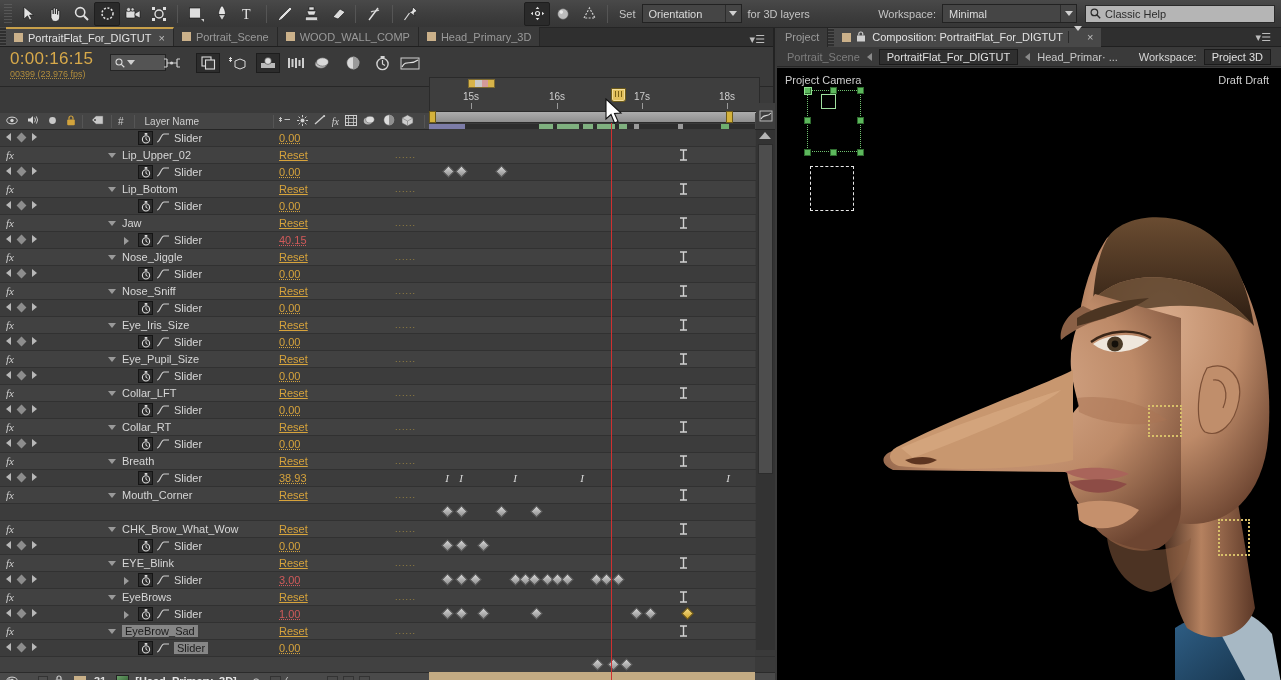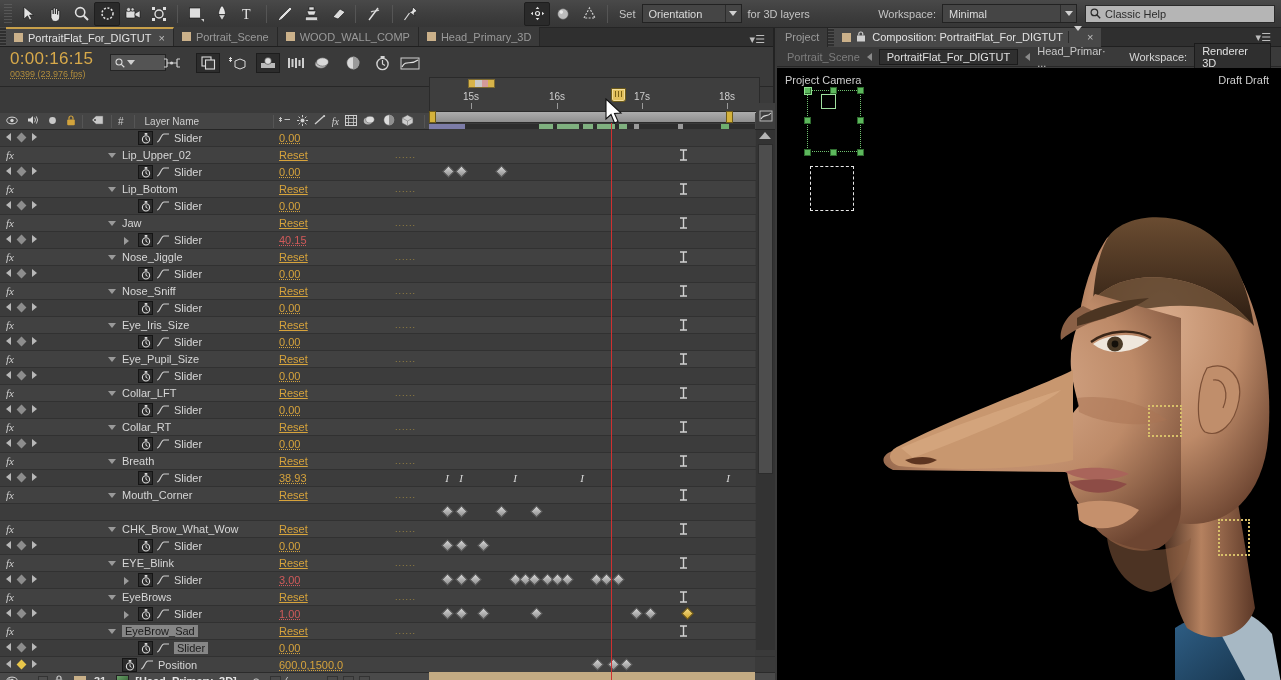--- a/index.html
+++ b/index.html
@@ -1128,39 +1128,20 @@
             <span class="graphico" style="left: 156px;"><svg width="14" height="11" viewBox="0 0 14 11">
                 <path d="M1 10 C4 10 5 2 8 2 L13 2" stroke="#cfcfcf" stroke-width="1.2" fill="none"></path>
               </svg></span>
             <span class="pname sel" style="left: 174px; top: 2px;">Slider</span>
             <span class="pval" style="top: 2px;">0.00</span>
           </div>
           <div class="gt"></div>
           <div class="sb"></div>
         </div>
         <div class="row odd">
-          <div class="lt">
-            <div class="kfnav">
-              <i class="lar"></i>
-              <i class="dia on"></i>
-              <i class="rar"></i>
-            </div>
-            <span class="stopw-box" style="left: 122px;">
-              <svg width="10" height="11" viewBox="0 0 10 11">
-                <circle cx="5" cy="6.4" r="3.6" fill="none" stroke="#ddd" stroke-width="1.1"></circle>
-                <rect x="3.7" y="0" width="2.6" height="1.8" fill="#ddd"></rect>
-                <path d="M5 4.2V6.4L6.6 7.3" stroke="#ddd" stroke-width="1" fill="none"></path>
-              </svg>
-            </span>
-            <span class="graphico" style="left: 140px;"><svg width="14" height="11" viewBox="0 0 14 11">
-                <path d="M1 10 C4 10 5 2 8 2 L13 2" stroke="#cfcfcf" stroke-width="1.2" fill="none"></path>
-              </svg></span>
-            <span class="pname" style="left: 158px; top: 2px;">Position</span>
-            <span class="pval" style="top: 2px;">600.0,1500.0</span>
-          </div>
           <div class="gt">
             <i class="kf" style="left: 164px;"></i>
             <i class="kf" style="left: 180px;"></i>
             <i class="kf" style="left: 193px;"></i>
           </div>
           <div class="sb"></div>
         </div>
       </div>
 
     <div class="bottomlayer">
@@ -1213,21 +1194,21 @@
     </div>
 
     <div class="comp-bread">
       <span class="bc-dim">Portrait_Scene</span>
       <i class="bc-arrow"></i>
       <span class="bc-box">PortraitFlat_For_DIGTUT</span>
       <i class="bc-arrow"></i>
       <span>Head_Primar· ...</span>
       <div style="flex:1"></div>
       <span style="color:#d6d6d6">Workspace:</span>
-      <span class="bc-box" style="margin-right:10px">Renderer 3D</span>
+      <span class="bc-box" style="margin-right:10px">Project 3D</span>
     </div>
 
     <div class="viewer">
       <span class="vlabel" style="left:8px;top:6px">Project Camera</span>
       <span class="vlabel" style="right:12px;top:6px">Draft Draft</span>
 
       <svg width="504" height="615" viewBox="0 0 504 615" style="position:absolute;left:0;top:0">
         <defs>
           <radialGradient id="skin" cx="45%" cy="35%" r="72%">
             <stop offset="0%" stop-color="#d9ac8c"></stop>

